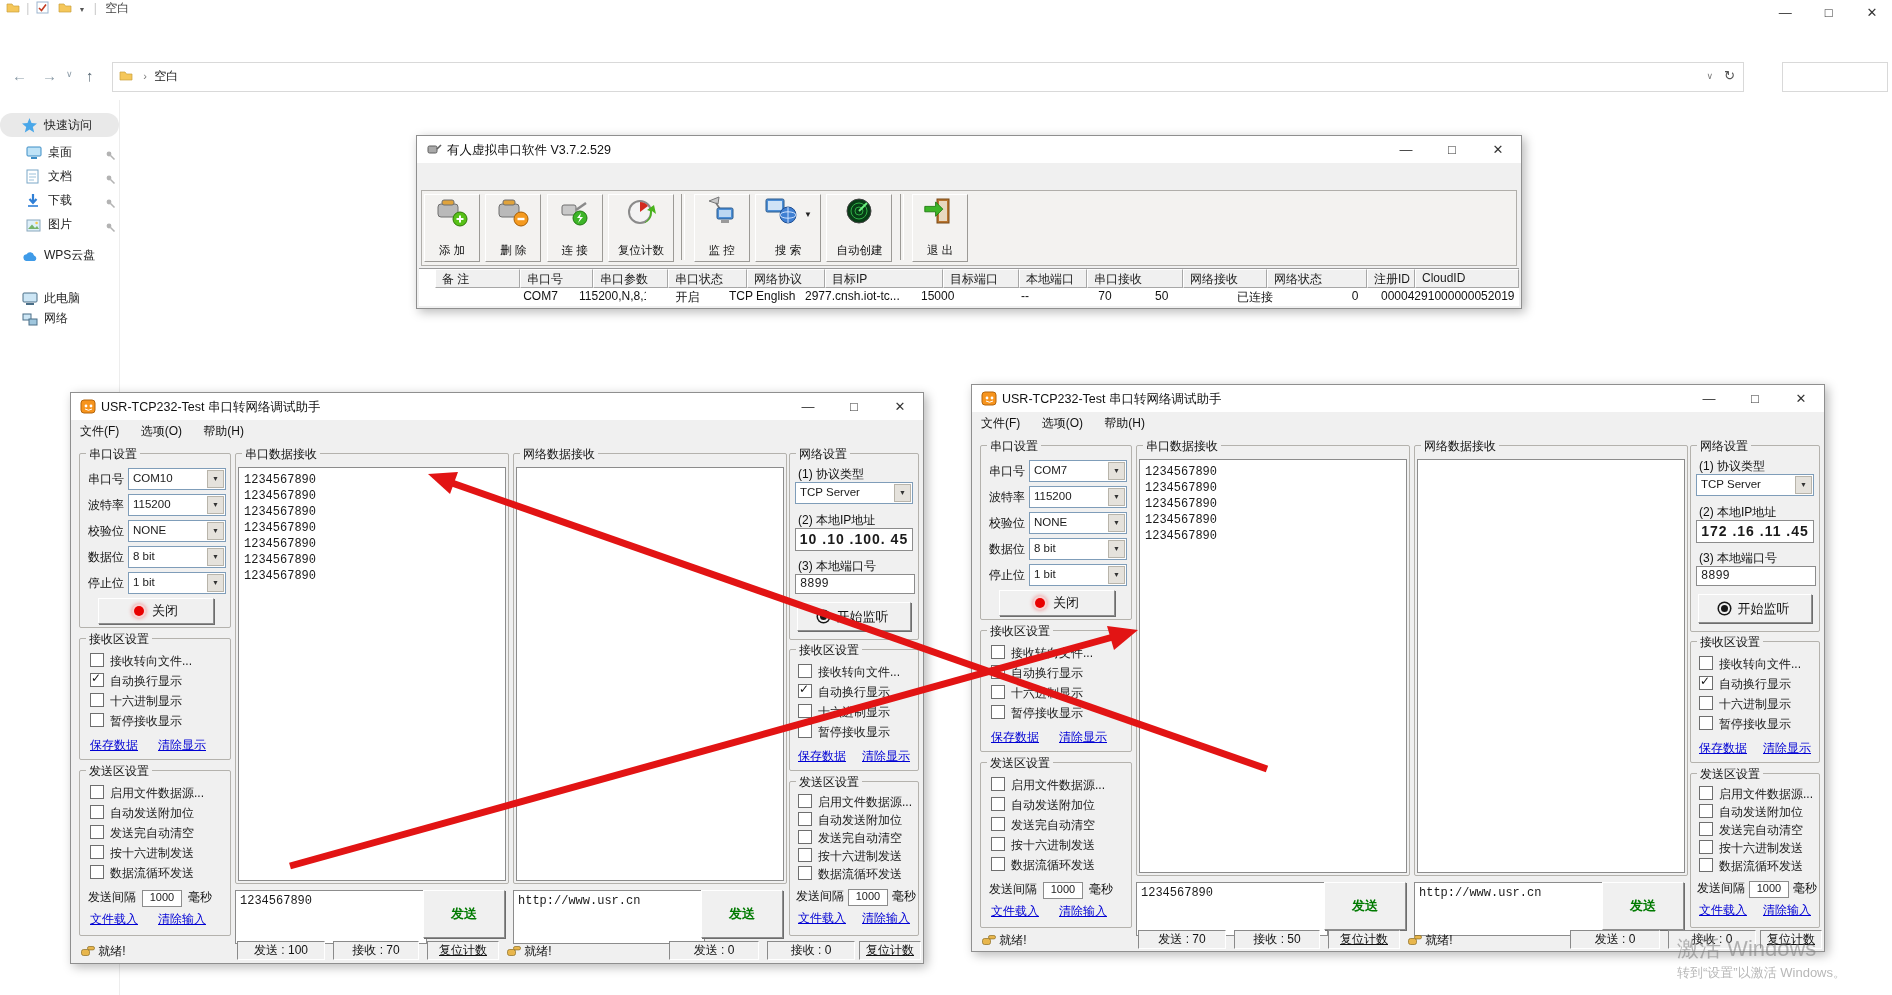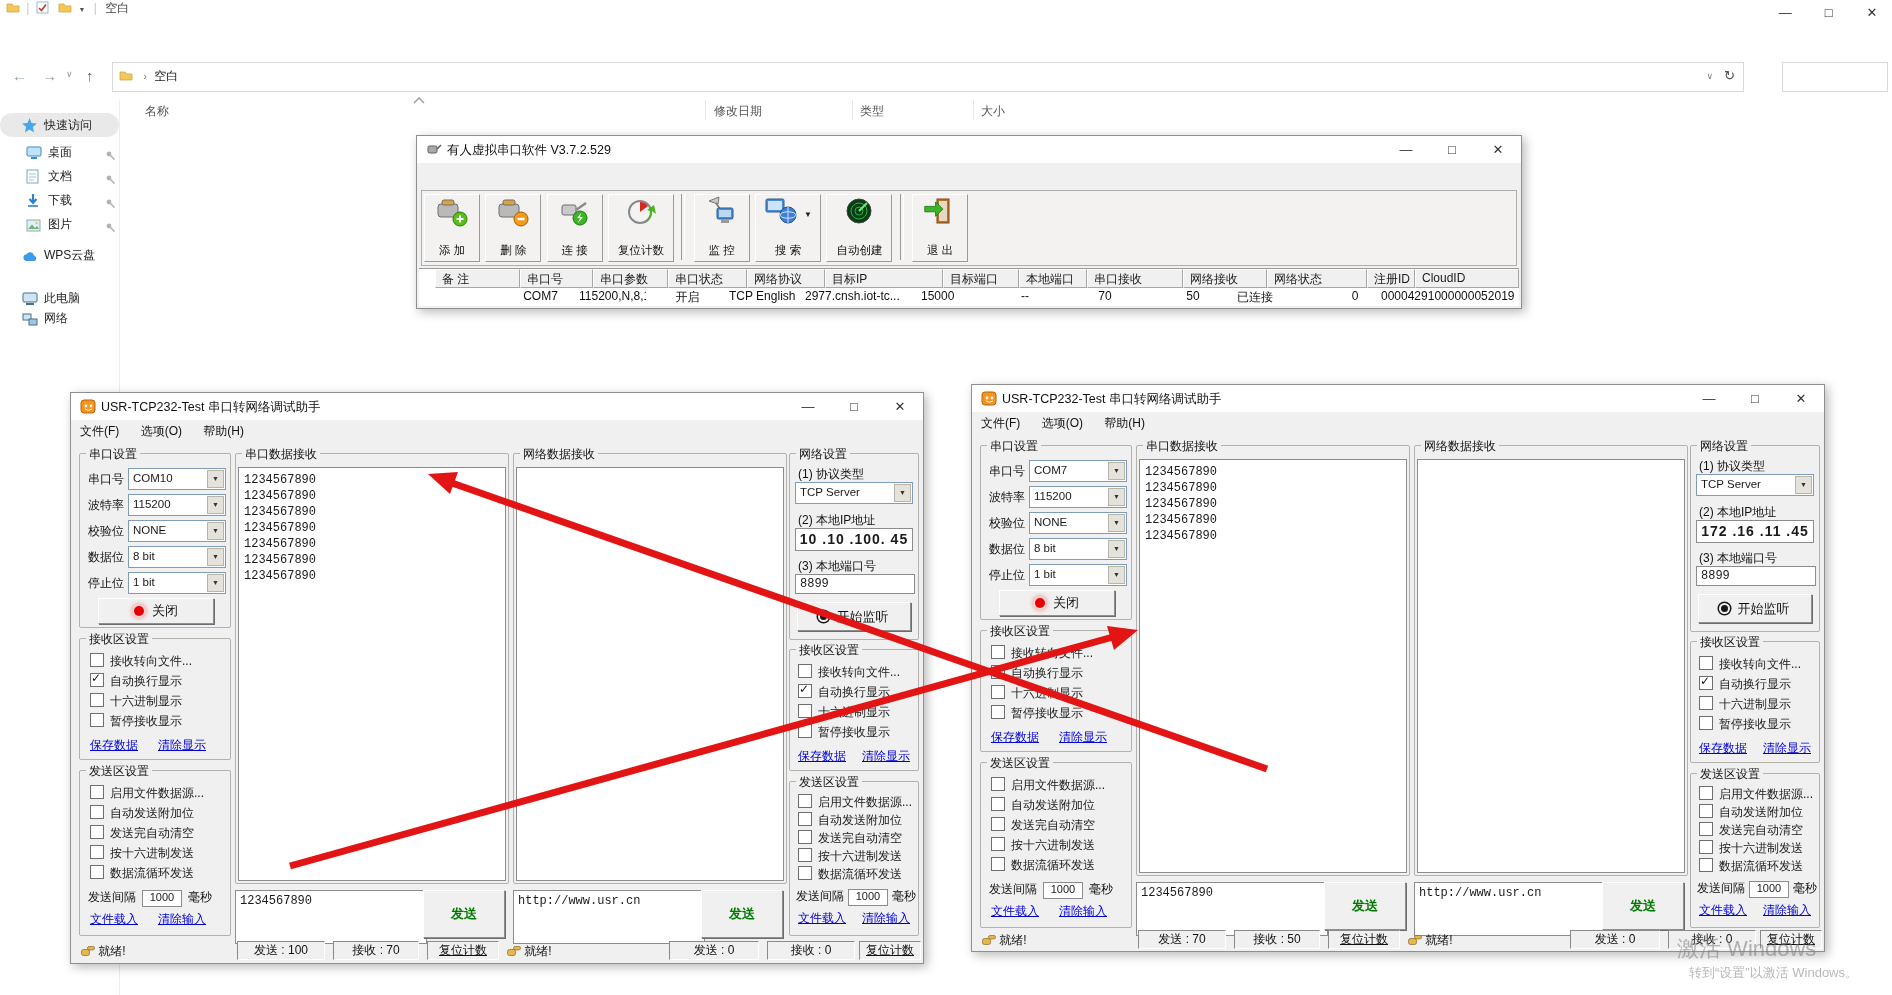--- a/index.html
+++ b/index.html
@@ -89,21 +89,21 @@
   .vsp-hrow{display:flex;height:19px;margin-left:16px;}
   .vsp-hcell{background:#f0f0f0;border-right:1px solid #a7a7a7;border-bottom:1px solid #a7a7a7;border-top:1px solid #fff;
     border-left:1px solid #fff;font-size:12px;text-align:left;padding:1px 0 0 6px;white-space:nowrap;overflow:hidden;flex:0 0 auto;}
   .vsp-drow{display:flex;height:17px;background:#fff;}
   .vsp-dcell{font-size:12px;padding:1px 0 0 6px;white-space:nowrap;overflow:hidden;flex:0 0 auto;color:#111;}
 
   
   .overlay{position:absolute;left:0;top:0;width:1892px;height:995px;pointer-events:none;z-index:60;}
 
   .wm1{position:absolute;left:1677px;top:934px;font-size:22px;color:#7c7c7c;opacity:.55;}
-  .wm2{position:absolute;left:1677px;top:964px;font-size:13px;color:#7c7c7c;opacity:.55;margin-left:12px;}
+  .wm2{position:absolute;left:1677px;top:964px;font-size:13px;color:#7c7c7c;opacity:.55;}
 </style>
 </head>
 <body>
 
 <div class="screen nosel">
 
   <div class="abs ex-titlebar">
     <span class="qat-ico" style="margin-left:6px"><svg width="14" height="12">
           <path d="M1 3 h5 l1.5 2 H13 v6 H1z" fill="#f5c75a" stroke="#caa23c" stroke-width=".7"></path>
         </svg></span>
@@ -136,32 +136,20 @@
             <path d="M1 3 h5 l1.5 2 H13 v6 H1z" fill="#f5c75a" stroke="#caa23c" stroke-width=".7"></path>
           </svg></span>
       <span style="color:#777;font-size:11px;margin:0 4px">›</span>
       <span>空白</span>
       <span class="abs" style="right:30px;top:0;font-size:9px;color:#777">∨</span>
       <span class="abs" style="right:8px;top:0;font-size:13px;color:#555">↻</span>
     </span>
     <span class="srchbox"></span>
   </div>
 
-  <div class="abs ex-cols">
-    <svg class="abs" style="left:282px;top:-4px" width="14" height="8">
-        <polyline points="2,7 7,2 12,7" fill="none" stroke="#9a9a9a" stroke-width="1.3"></polyline>
-      </svg>
-    <span class="ex-colcell" style="left:15px">名称</span>
-    <span class="ex-colcell" style="left:584px">修改日期</span>
-    <span class="ex-colcell" style="left:730px">类型</span>
-    <span class="ex-colcell" style="left:851px">大小</span>
-    <span class="colsep" style="left:575px"></span>
-    <span class="colsep" style="left:722px"></span>
-    <span class="colsep" style="left:843px"></span>
-  </div>
 
   <div class="sb-divider abs"></div>
 
   <div class="sb-item root selected abs" style="top:113px">
     <span class="ic"><svg width="15" height="15">
           <path d="M7.5 0 L9.5 5 L15 5.5 L10.8 9 L12.2 14.5 L7.5 11.4 L2.8 14.5 L4.2 9 L0 5.5 L5.5 5 Z" fill="#49a7e9"></path>
         </svg></span>
     <span class="lbl">快速访问</span>
   </div>
   <div class="sb-item abs" style="top:140px">
@@ -338,21 +326,21 @@
       <div class="vsp-drow">
         <span class="vsp-dcell" style="width:77px"></span>
         <span class="vsp-dcell" style="width:65px;text-align:center">COM7</span>
         <span class="vsp-dcell" style="width:67px">115200,N,8,1</span>
         <span class="vsp-dcell" style="width:71px;text-align:center">开启</span>
         <span class="vsp-dcell" style="width:70px">TCP English</span>
         <span class="vsp-dcell" style="width:110px">2977.cnsh.iot-tc...</span>
         <span class="vsp-dcell" style="width:68px">15000</span>
         <span class="vsp-dcell" style="width:60px;text-align:center">--</span>
         <span class="vsp-dcell" style="width:88px;text-align:center">70</span>
-        <span class="vsp-dcell" style="width:76px;text-align:center">50</span>
+        <span class="vsp-dcell" style="width:76px;">50</span>
         <span class="vsp-dcell" style="width:92px">已连接</span>
         <span class="vsp-dcell" style="width:40px;text-align:center">0</span>
         <span class="vsp-dcell" style="flex:1 1 auto">00004291000000052019</span>
       </div>
     </div>
   </div>
 
   <div class="win" style="left:70px;top:392px;width:852px;height:570px">
     <div class="tbar">
       <span class="wico"><svg width="16" height="16">

